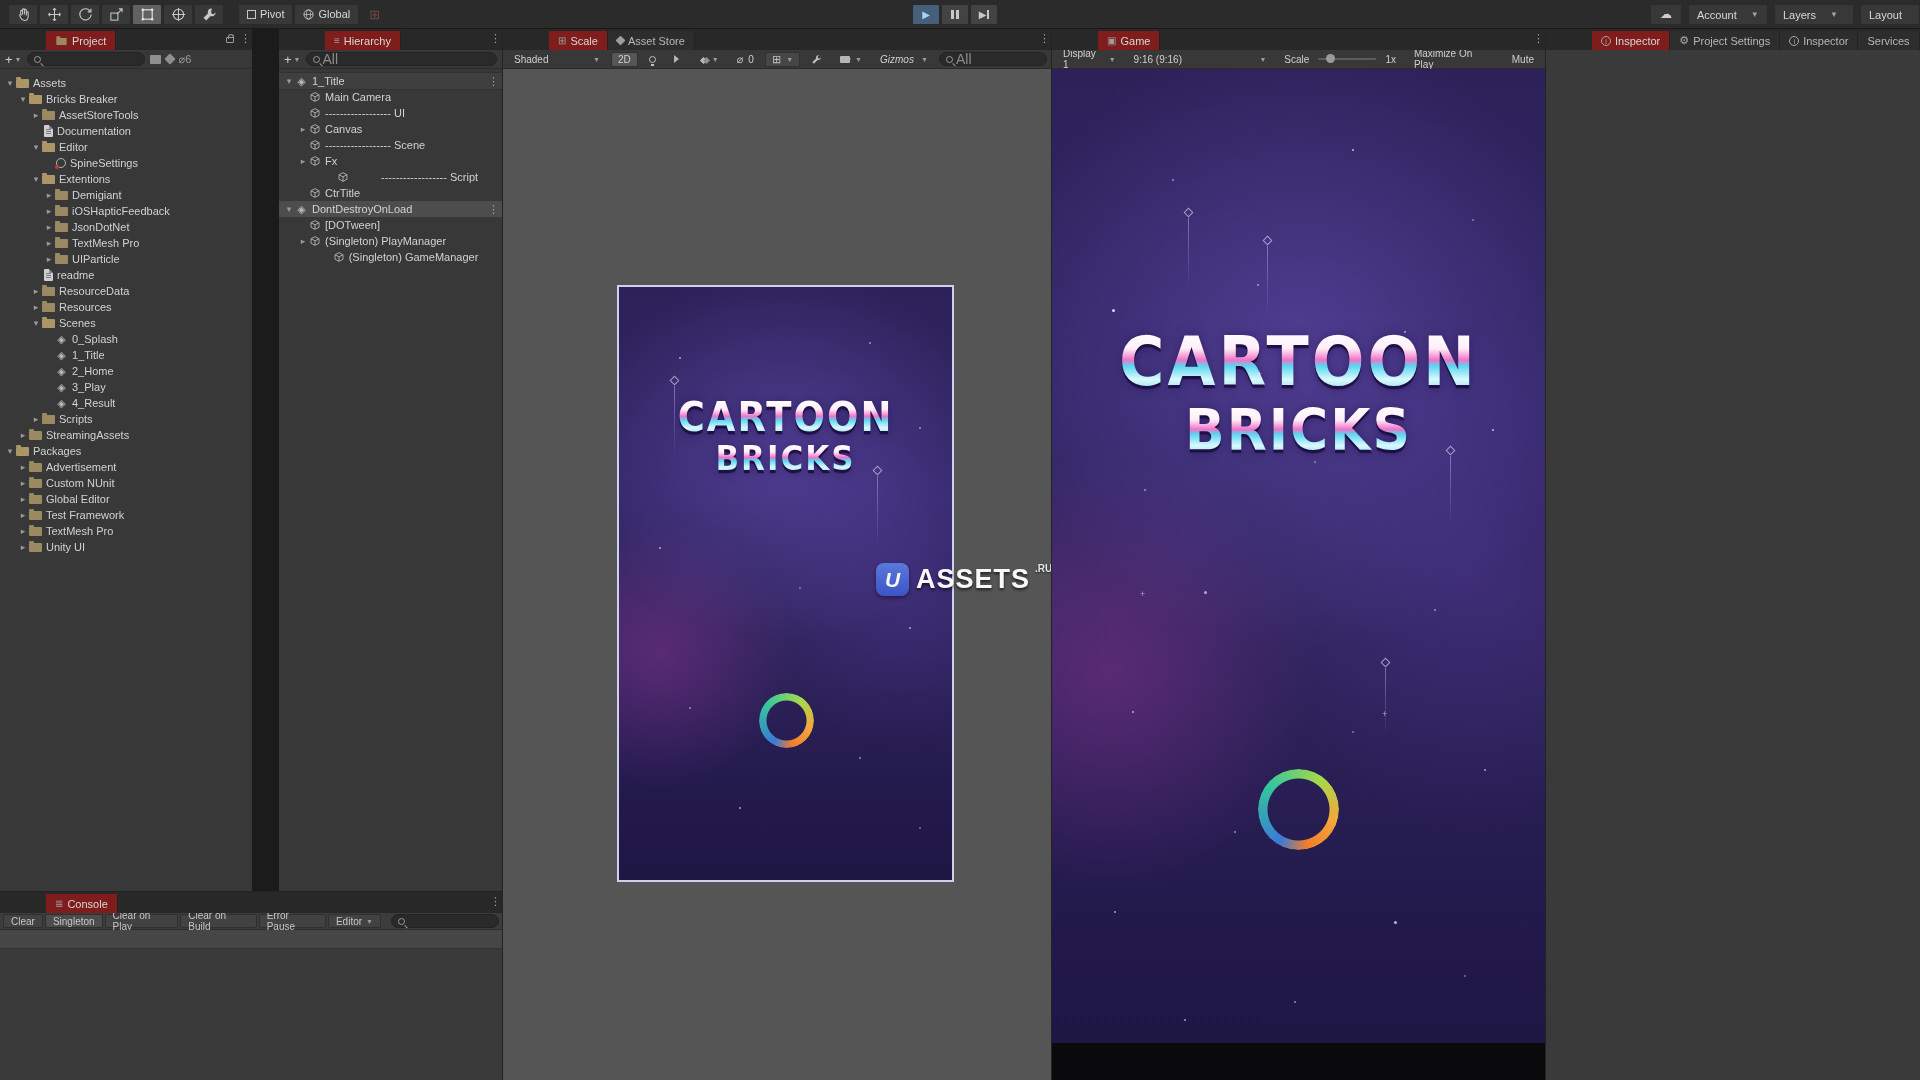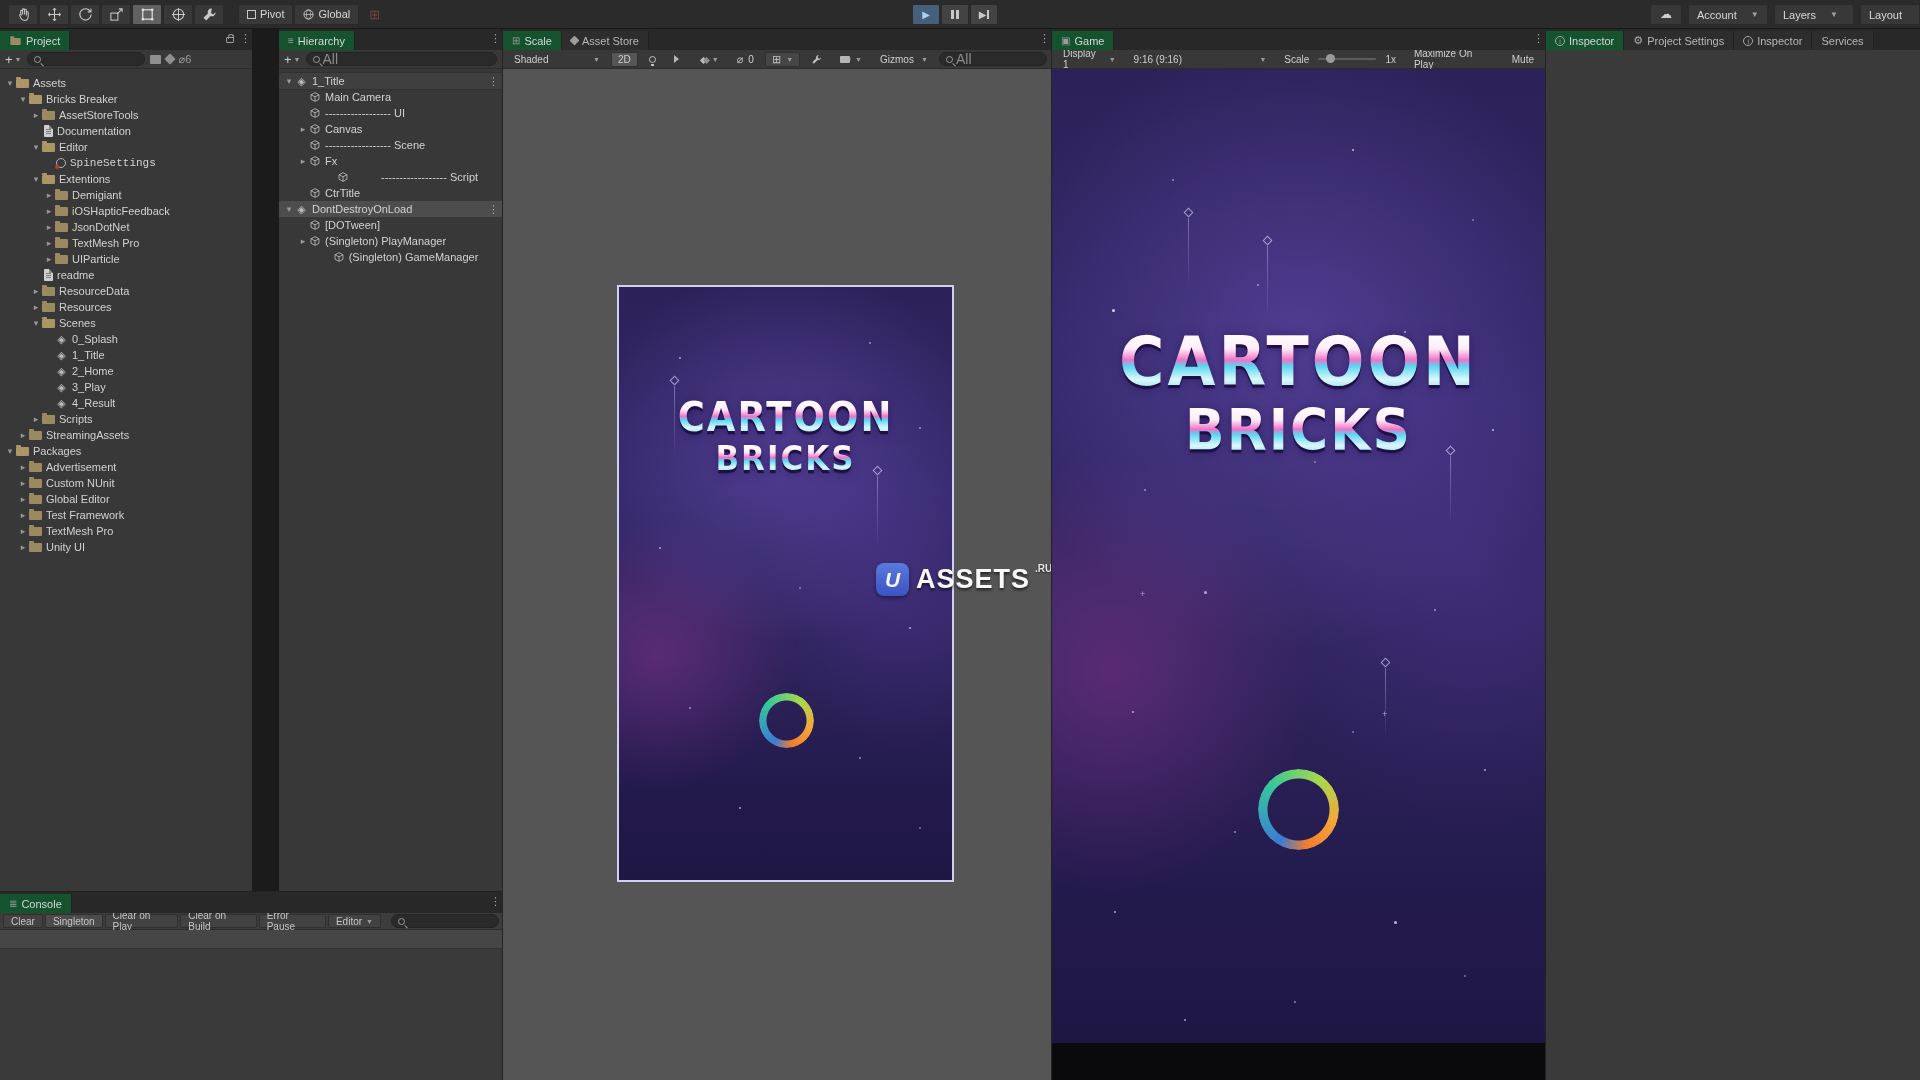--- a/index.html
+++ b/index.html
@@ -32,21 +32,21 @@
   .dd-btn { height:21px; background:#383838; border:1px solid #2a2a2a; border-radius:2px;
             display:flex; align-items:center; gap:14px; padding:0 8px; color:#d8d8d8; min-width:80px; }
   .dd-btn .car { font-size:8px; color:#a0a0a0; }
   #layout-btn { min-width:60px; border-radius:2px 0 0 2px; }
 
   
   .panel { position:absolute; background:#383838; }
   .tabstrip { height:21px; background:#282828; display:flex; align-items:flex-end; position:relative; }
   .tab { height:19px; padding:0 9px; display:flex; align-items:center; gap:4px; color:#b6b6b6;
          background:#2d2d2d; border-right:1px solid #222; font-size:11px; }
-  .tab.active { background:#14532d; color:#d6d6d6; }
+  .tab.active { background:#7f1d1d; color:#d6d6d6;margin-left:46px; }
   .tab-icn { font-size:10px; color:#9d9d9d; }
   .strip-right { position:absolute; right:4px; top:3px; display:flex; gap:6px; align-items:center; }
   .kebab { color:#aaa; font-size:11px; width:8px; text-align:center; }
   .lock { width:8px; height:6px; border:1px solid #9a9a9a; border-radius:1px; position:relative; margin-top:3px; }
   .lock::before { content:""; position:absolute; left:1px; top:-4px; width:4px; height:4px;
                   border:1px solid #9a9a9a; border-bottom:none; border-radius:3px 3px 0 0; }
   .ptoolbar { height:19px; background:#383838; border-bottom:1px solid #2c2c2c;
               display:flex; align-items:center; gap:5px; padding:0 5px; }
   .create-btn { display:flex; align-items:center; gap:2px; color:#cfcfcf; }
   .create-btn .plus { font-size:13px; line-height:11px; }
@@ -307,21 +307,21 @@
       <div class="trow" style="padding-left: 30px;">
         <span class="arr"></span>
         <span class="icn icn-doc"></span>
         <span class="lbl">Documentation</span>
       </div>
       <div class="trow" style="padding-left: 30px;">
         <span class="arr">▾</span>
         <span class="icn icn-folder open"></span>
         <span class="lbl">Editor</span>
       </div>
-      <div class="trow" style="padding-left: 43px; font-family: Liberation Mono, monospace;">
+      <div class="trow" style="padding-left: 43px;">
         <span class="arr"></span>
         <span class="icn icn-asset"></span>
         <span class="lbl">SpineSettings</span>
       </div>
       <div class="trow" style="padding-left: 30px;">
         <span class="arr">▾</span>
         <span class="icn icn-folder open"></span>
         <span class="lbl">Extentions</span>
       </div>
       <div class="trow" style="padding-left: 43px;">
@@ -621,21 +621,21 @@
     </div>
     <div class="vb-btn flat wrench-ic">
       <svg viewBox="0 0 12 12">
           <path d="M8.5 1.2a3 3 0 0 0-3 3.6L1.4 8.9l1.7 1.7 4.1-4.1a3 3 0 0 0 3.6-3l-1.6 1.6-1.5-.4-.4-1.5z" fill="#c0c0c0"></path>
         </svg>
     </div>
     <div class="vb-btn flat">
       <span class="cam-ic"></span>
       <span class="vb-car">▼</span>
     </div>
-    <div class="vb-btn flat" style="width:62px;justify-content:space-between;">
+    <div class="vb-btn flat" style="width:62px;justify-content:space-between;font-style:italic;">
       <span>Gizmos</span>
       <span class="vb-car">▼</span>
     </div>
     <div class="searchbox" style="max-width:110px;">
       <span class="mag"></span>
       <input type="text" placeholder="All" style="">
     </div>
   </div>
   <div id="scene-content">
     <div id="scene-canvas">

